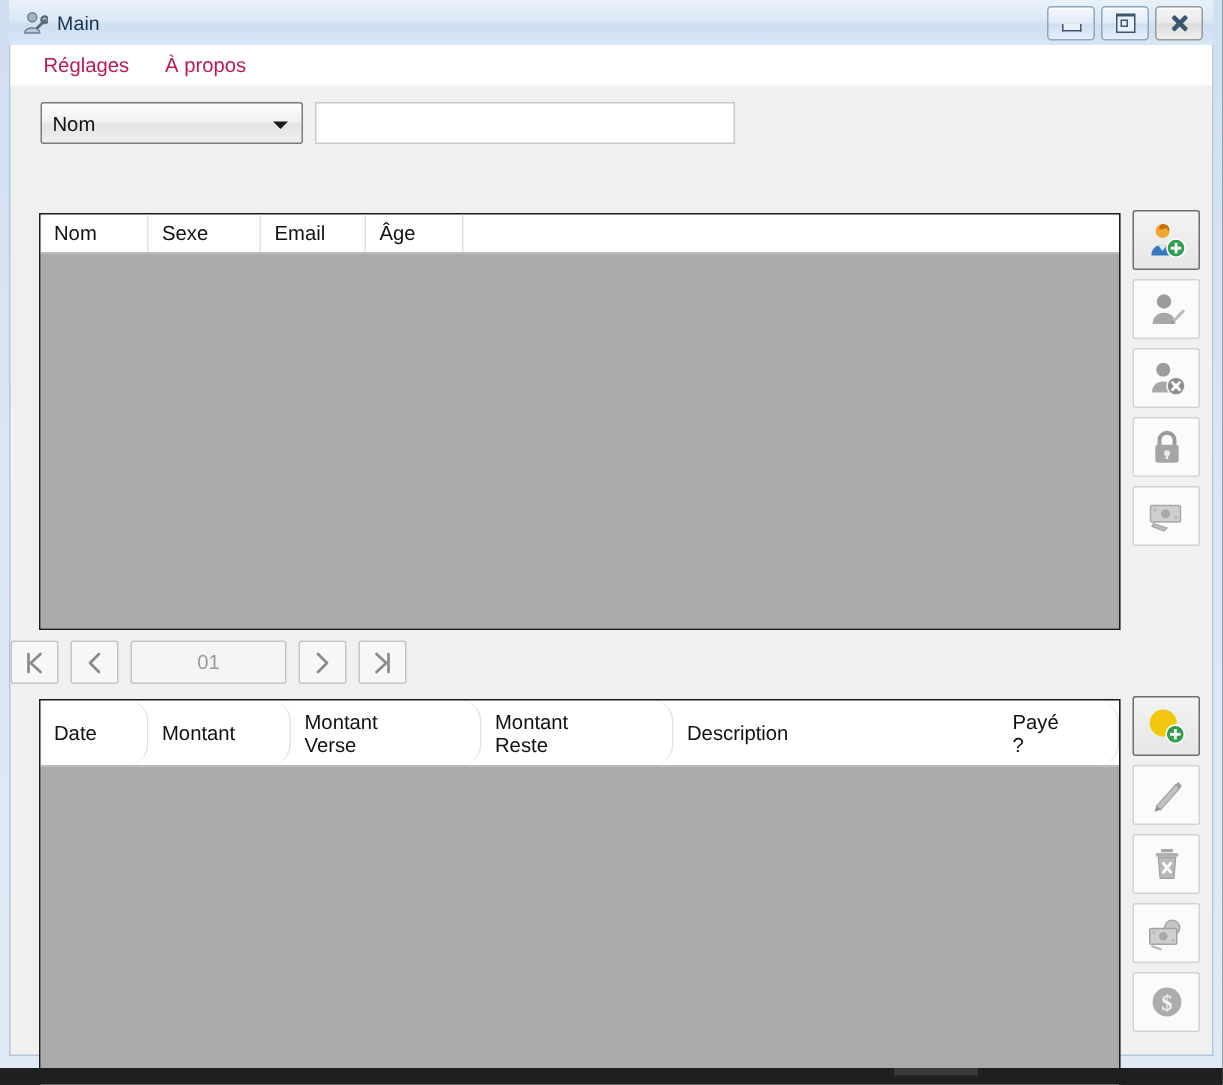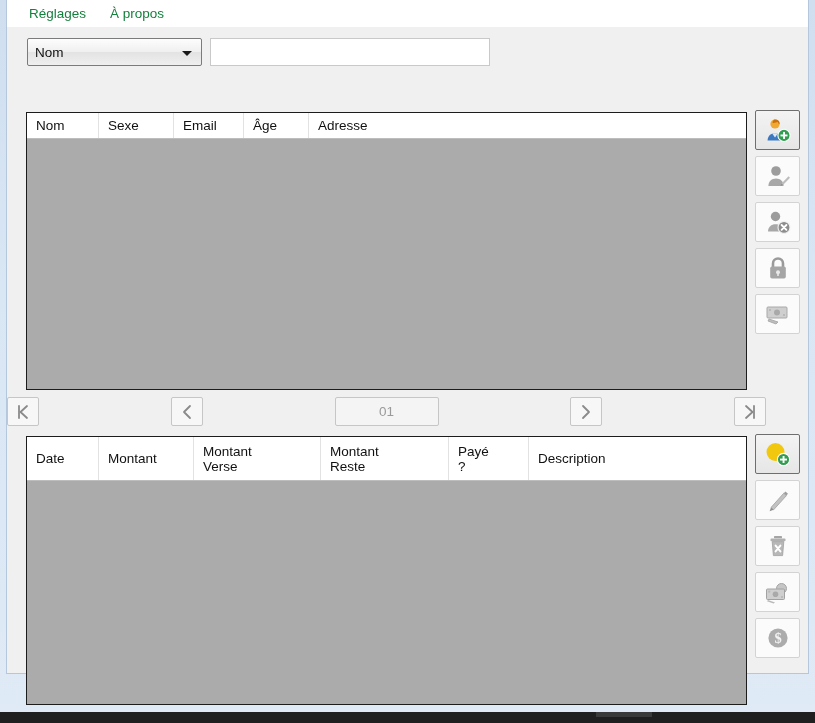--- a/index.html
+++ b/index.html
@@ -116,21 +116,21 @@
   #menubar {
     height: 27px;
     background: #ffffff;
     display: flex;
     align-items: center;
     padding-left: 13px;
     border-bottom: 1px solid #f0f0f0;
   }
   .menu-item {
     font-size: 13.5px;
-    color: #15803d;
+    color: #be185d;
     padding: 3px 9px;
     margin-right: 6px;
     cursor: default;
   }
 
   
   #search-row {
     position: absolute;
     left: 0; top: 33px;
     width: 100%;
@@ -222,37 +222,37 @@
     padding: 0 0 0 9px;
     font-size: 13.5px;
     color: #111;
     display: flex;
     align-items: center;
     white-space: pre-line;
     line-height: 15px;
     flex: none;
     overflow: hidden;
   }
-  #table-payments .th { align-items: center; }
+  #table-payments .th { align-items: center; border-radius: 14px; }
   .th.last { border-right: none; flex: 1 1 auto; }
 
   .tbody {
     background: #ababab;
     width: 100%;
   }
   #table-persons .tbody { height: 250px; }
   #table-payments .tbody { height: 223px; }
 
   
   #pager {
     position: absolute;
     left: 0; top: 397px;
     width: 759px;
     display: flex;
-    justify-content: space-between;
+    justify-content: flex-start;
     align-items: center;
     gap: 8px;
   }
   .pg-btn {
     width: 32px; height: 29px;
     border: 1px solid #c6c6c6;
     background: #f7f7f7;
     border-radius: 2px;
     display: flex;
     align-items: center;
@@ -313,20 +313,43 @@
     left: 596px; top: 0;
     width: 56px; height: 5px;
     background: #3a3a3a;
   }
 </style>
 </head>
 <body>
 
 <div id="window-frame">
 
+  <div id="titlebar">
+    <span id="app-icon">
+      <svg width="17" height="17" viewBox="0 0 17 17">
+        <circle cx="6.5" cy="4.5" r="3" fill="#9fb4c6" stroke="#6b7f90" stroke-width="1"></circle>
+        <path d="M1.5 15 C1.5 10.5 11.5 10.5 11.5 15 Z" fill="#b9cada" stroke="#6b7f90" stroke-width="1"></path>
+        <path d="M10 11.5 L15 6.5" stroke="#5a6b78" stroke-width="2" stroke-linecap="round"></path>
+        <circle cx="14.8" cy="6.2" r="2.2" fill="none" stroke="#5a6b78" stroke-width="1.6"></circle>
+      </svg>
+    </span>
+    <span id="title-text">Main</span>
+
+    <div id="win-buttons">
+      <div class="win-btn">
+        <span class="glyph-min"></span>
+      </div>
+      <div class="win-btn">
+        <span class="glyph-max"></span>
+      </div>
+      <div class="win-btn close">
+        <span class="glyph-close"></span>
+      </div>
+    </div>
+  </div>
 
   <div id="client">
 
     <div id="menubar">
       <div class="menu-item">Réglages</div>
       <div class="menu-item">À propos</div>
     </div>
 
     <div id="search-row">
       <div id="field-select">
@@ -335,21 +358,20 @@
       </div>
       <input id="search-input" type="text" value="" style="">
     </div>
 
     <div class="table-wrap" id="table-persons">
       <div class="thead">
         <div class="th" style="width:72px">Nom</div>
         <div class="th" style="width:75px">Sexe</div>
         <div class="th" style="width:70px">Email</div>
         <div class="th" style="width:65px">Âge</div>
-        <div class="th last">Adresse</div>
       </div>
       <div class="tbody"></div>
     </div>
 
     <div class="side-col" id="side-persons">
 
       <div class="act-btn primary">
         <svg width="26" height="26" viewBox="0 0 26 26">
           <circle cx="10" cy="7" r="4.6" fill="#f0a830"></circle>
           <path d="M9.3 2.6c2.6-.6 5.1.7 5.3 3.3.1 1-.3 1.6-.6 1.2-.5-.7-1-1.6-1.4-2.3-1.2.9-3.4 1.3-5 1.1.2-1.7.9-2.9 1.7-3.3z" fill="#c8700d"></path>
@@ -427,23 +449,23 @@
     </div>
 
     <div class="table-wrap" id="table-payments">
       <div class="thead">
         <div class="th" style="width:72px">Date</div>
         <div class="th" style="width:95px">Montant</div>
         <div class="th" style="width:127px">Montant
 Verse</div>
         <div class="th" style="width:128px">Montant
 Reste</div>
+        <div class="th last">Description</div>
         <div class="th" style="width:80px">Payé
 ?</div>
-        <div class="th last">Description</div>
       </div>
       <div class="tbody"></div>
     </div>
 
     <div class="side-col" id="side-payments">
 
       <div class="act-btn primary">
         <svg width="28" height="26" viewBox="0 0 28 26">
           <circle cx="11.5" cy="11" r="9" fill="#f2c80f"></circle>
           <circle cx="19.5" cy="18.5" r="6.1" fill="#2e9e4f" stroke="#ffffff" stroke-width="1.1"></circle>

